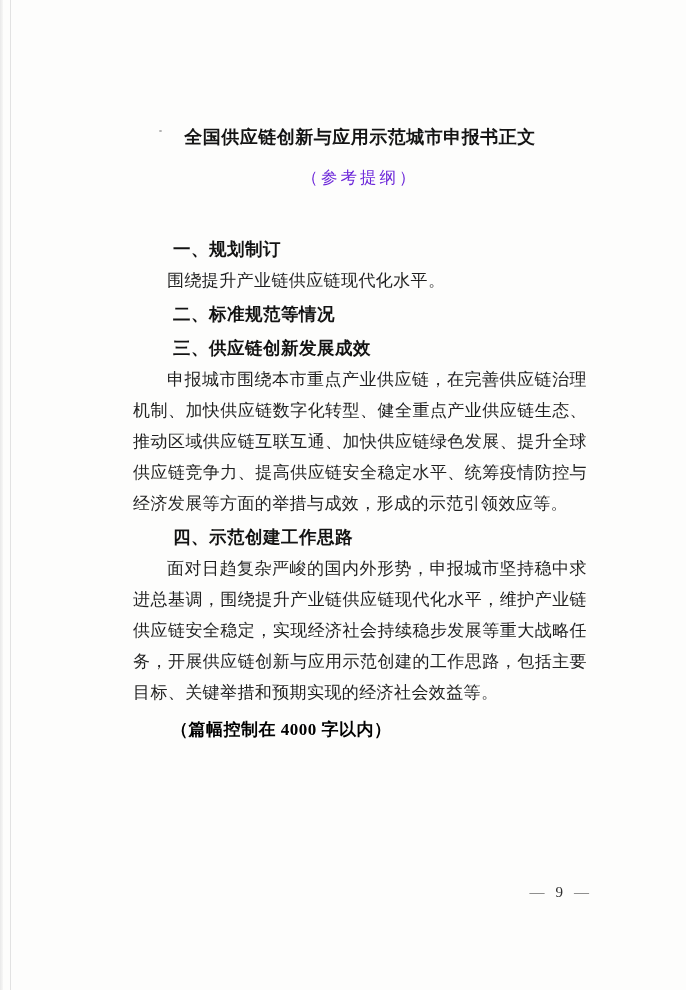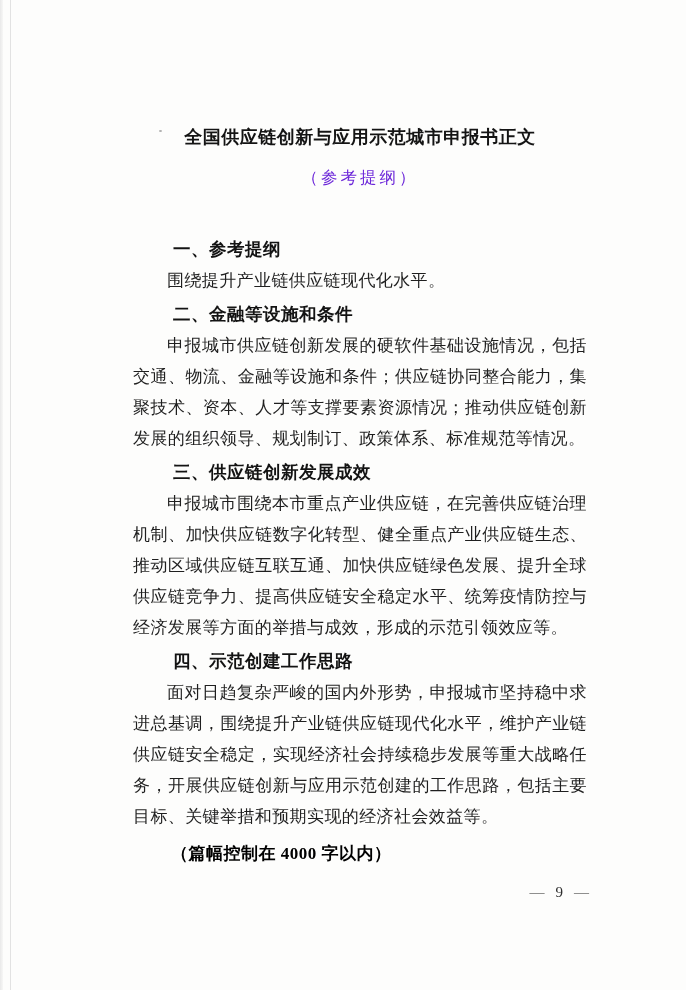--- a/index.html
+++ b/index.html
@@ -118,27 +118,26 @@
   <div class="scan-edge-line"></div>
   <div class="speckle"></div>
 
   <div class="content">
 
     <h1 class="doc-title">全国供应链创新与应用示范城市申报书正文</h1>
 
     <div class="doc-subtitle">（参考提纲）</div>
 
     <div>
-      <h2 class="section-heading">一、参考提纲</h2>
+      <h2 class="section-heading">一、规划制订</h2>
       <p class="section-para">围绕提升产业链供应链现代化水平。</p>
     </div>
 
     <div>
-      <h2 class="section-heading">二、金融等设施和条件</h2>
-      <p class="section-para">申报城市供应链创新发展的硬软件基础设施情况，包括交通、物流、金融等设施和条件；供应链协同整合能力，集聚技术、资本、人才等支撑要素资源情况；推动供应链创新发展的组织领导、规划制订、政策体系、标准规范等情况。</p>
+      <h2 class="section-heading">二、标准规范等情况</h2>
     </div>
 
     <div>
       <h2 class="section-heading">三、供应链创新发展成效</h2>
       <p class="section-para">申报城市围绕本市重点产业供应链，在完善供应链治理机制、加快供应链数字化转型、健全重点产业供应链生态、推动区域供应链互联互通、加快供应链绿色发展、提升全球供应链竞争力、提高供应链安全稳定水平、统筹疫情防控与经济发展等方面的举措与成效，形成的示范引领效应等。</p>
     </div>
 
     <div>
       <h2 class="section-heading">四、示范创建工作思路</h2>
       <p class="section-para">面对日趋复杂严峻的国内外形势，申报城市坚持稳中求进总基调，围绕提升产业链供应链现代化水平，维护产业链供应链安全稳定，实现经济社会持续稳步发展等重大战略任务，开展供应链创新与应用示范创建的工作思路，包括主要目标、关键举措和预期实现的经济社会效益等。</p>

